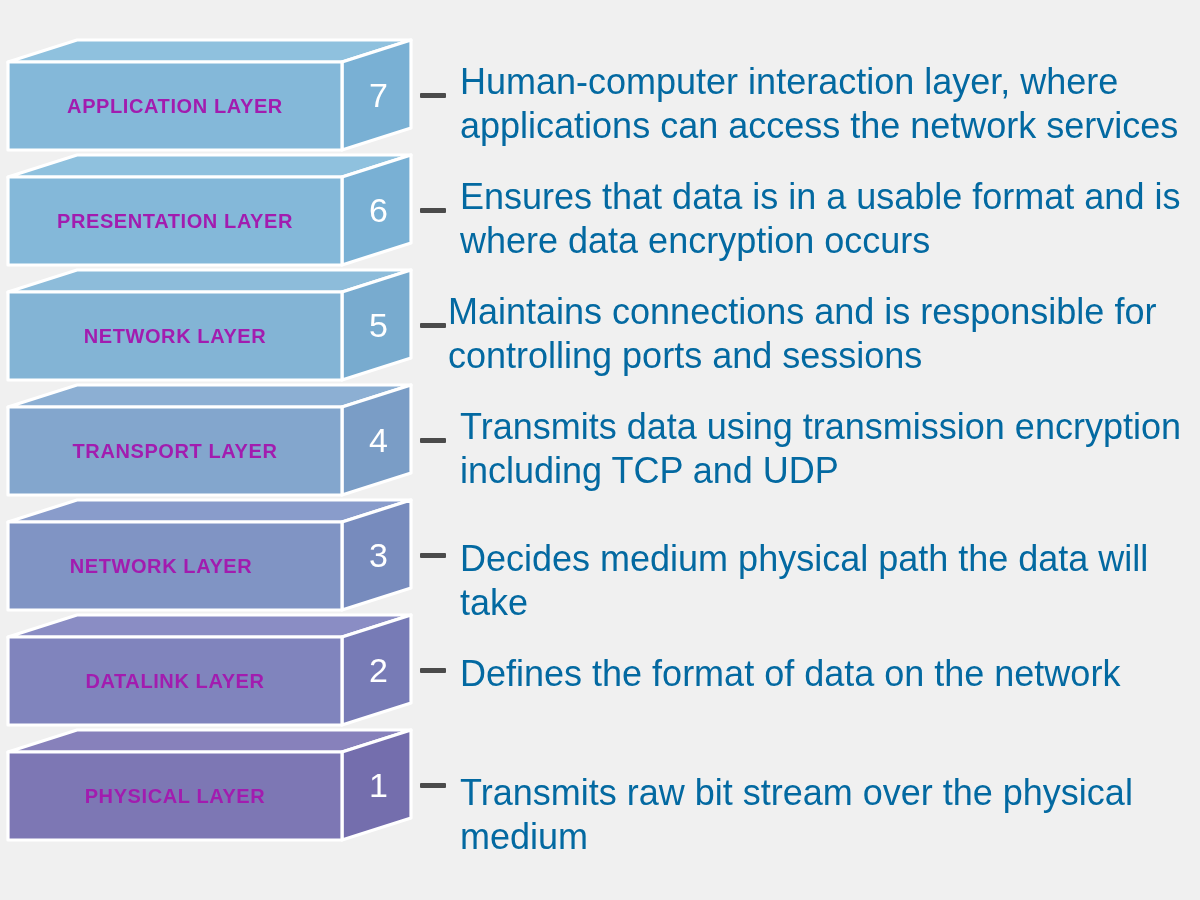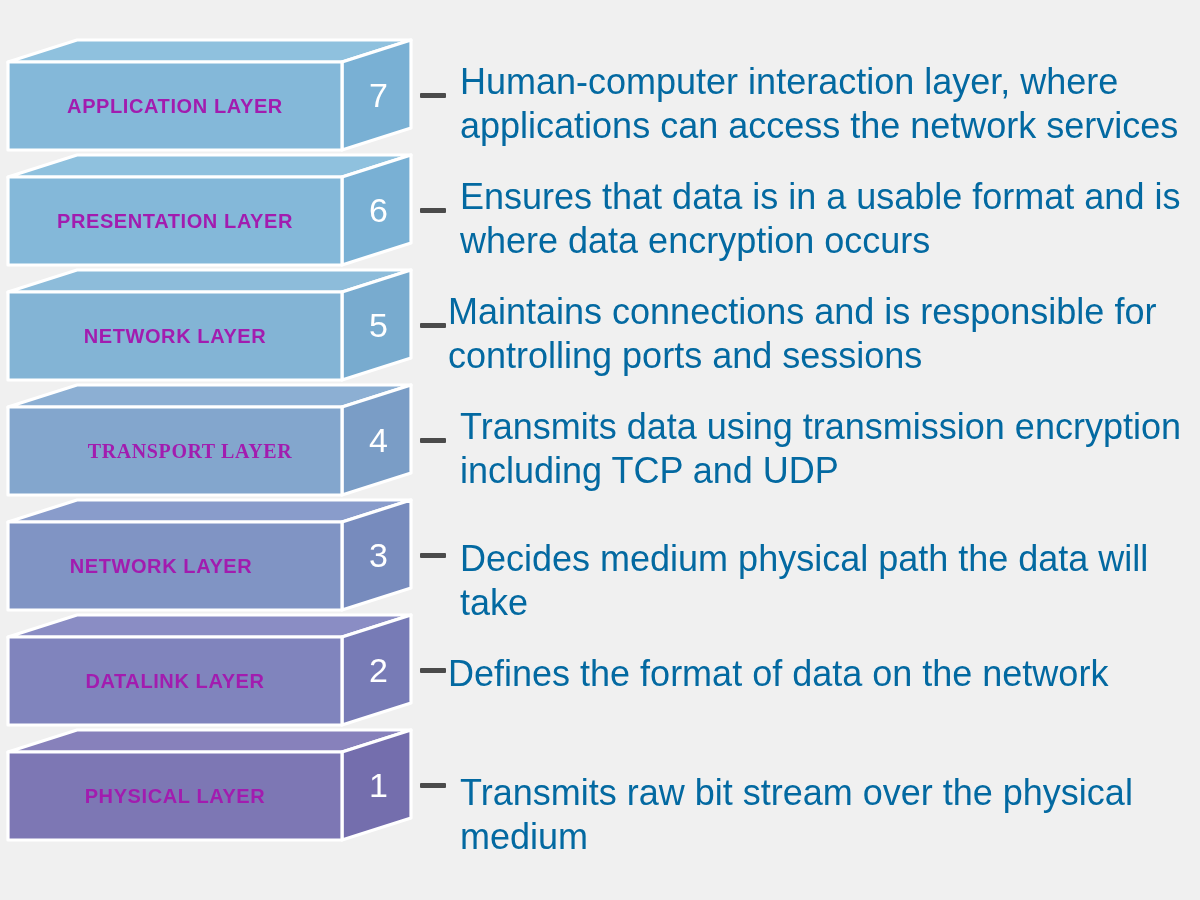--- a/index.html
+++ b/index.html
@@ -105,21 +105,21 @@
       <div class="dash" style="left: 420px; top: 323px; background: rgb(75, 75, 75);"></div>
       <div class="desc" style="left: 448px; top: 290px;">Maintains connections and is responsible for
 controlling ports and sessions</div>
     </div>
     <div class="layer-row" style="top: 0px;">
       <svg class="box-svg" width="1200" height="900" style="pointer-events: none;">
         <polygon points="8,407 77,385 411,385 342,407" fill="#8cafd3" stroke="#ffffff" stroke-width="3.2" stroke-linejoin="round"></polygon>
         <polygon points="342,407 411,385 411,473 342,495" fill="#7a9dc6" stroke="#ffffff" stroke-width="3.2" stroke-linejoin="round"></polygon>
         <polygon points="8,407 342,407 342,495 8,495" fill="#83a6cd" stroke="#ffffff" stroke-width="3.2" stroke-linejoin="round"></polygon>
       </svg>
-      <div class="layer-label" style="left: 190px; top: 451px; font-family: Liberation Serif, serif;">TRANSPORT LAYER</div>
+      <div class="layer-label" style="left: 175px; top: 451px;">TRANSPORT LAYER</div>
       <div class="layer-number" style="left: 378.5px; top: 440px;">4</div>
       <div class="dash" style="left: 420px; top: 438px; background: rgb(75, 75, 75);"></div>
       <div class="desc" style="left: 460px; top: 405px;">Transmits data using transmission encryption
 including TCP and UDP</div>
     </div>
     <div class="layer-row" style="top: 0px;">
       <svg class="box-svg" width="1200" height="900" style="pointer-events: none;">
         <polygon points="8,522 77,500 411,500 342,522" fill="#899ccb" stroke="#ffffff" stroke-width="3.2" stroke-linejoin="round"></polygon>
         <polygon points="342,522 411,500 411,588 342,610" fill="#778bbd" stroke="#ffffff" stroke-width="3.2" stroke-linejoin="round"></polygon>
         <polygon points="8,522 342,522 342,610 8,610" fill="#8094c4" stroke="#ffffff" stroke-width="3.2" stroke-linejoin="round"></polygon>
@@ -131,21 +131,21 @@
     </div>
     <div class="layer-row" style="top: 0px;">
       <svg class="box-svg" width="1200" height="900" style="pointer-events: none;">
         <polygon points="8,637 77,615 411,615 342,637" fill="#8a8dc4" stroke="#ffffff" stroke-width="3.2" stroke-linejoin="round"></polygon>
         <polygon points="342,637 411,615 411,703 342,725" fill="#777bb6" stroke="#ffffff" stroke-width="3.2" stroke-linejoin="round"></polygon>
         <polygon points="8,637 342,637 342,725 8,725" fill="#8084bd" stroke="#ffffff" stroke-width="3.2" stroke-linejoin="round"></polygon>
       </svg>
       <div class="layer-label" style="left: 175px; top: 681px;">DATALINK LAYER</div>
       <div class="layer-number" style="left: 378.5px; top: 670px;">2</div>
       <div class="dash" style="left: 420px; top: 668px; background: rgb(75, 75, 75);"></div>
-      <div class="desc" style="left: 448px; top: 652px;">Defines the format of data on the network</div>
+      <div class="desc" style="left: 460px; top: 652px;">Defines the format of data on the network</div>
     </div>
     <div class="layer-row" style="top: 0px;">
       <svg class="box-svg" width="1200" height="900" style="pointer-events: none;">
         <polygon points="8,752 77,730 411,730 342,752" fill="#8781bb" stroke="#ffffff" stroke-width="3.2" stroke-linejoin="round"></polygon>
         <polygon points="342,752 411,730 411,818 342,840" fill="#746ead" stroke="#ffffff" stroke-width="3.2" stroke-linejoin="round"></polygon>
         <polygon points="8,752 342,752 342,840 8,840" fill="#7d77b4" stroke="#ffffff" stroke-width="3.2" stroke-linejoin="round"></polygon>
       </svg>
       <div class="layer-label" style="left: 175px; top: 796px;">PHYSICAL LAYER</div>
       <div class="layer-number" style="left: 378.5px; top: 785px;">1</div>
       <div class="dash" style="left: 420px; top: 783px; background: rgb(75, 75, 75);"></div>

